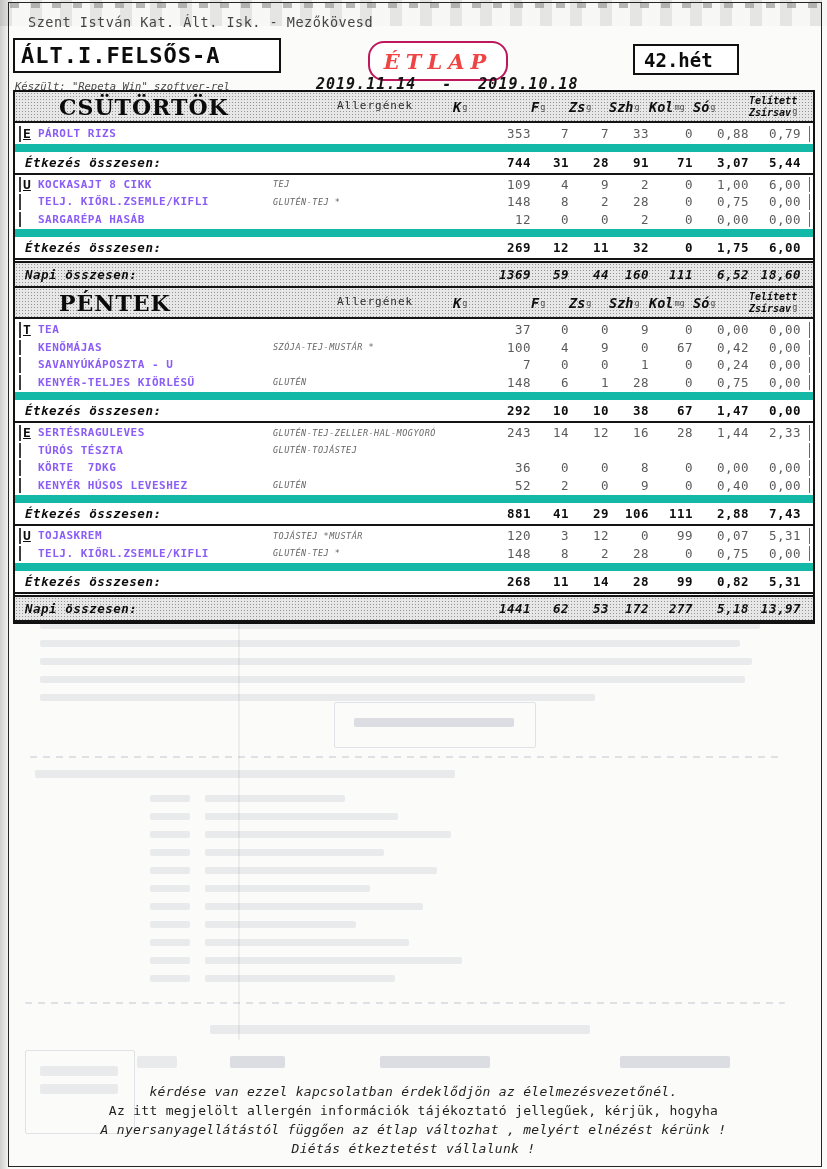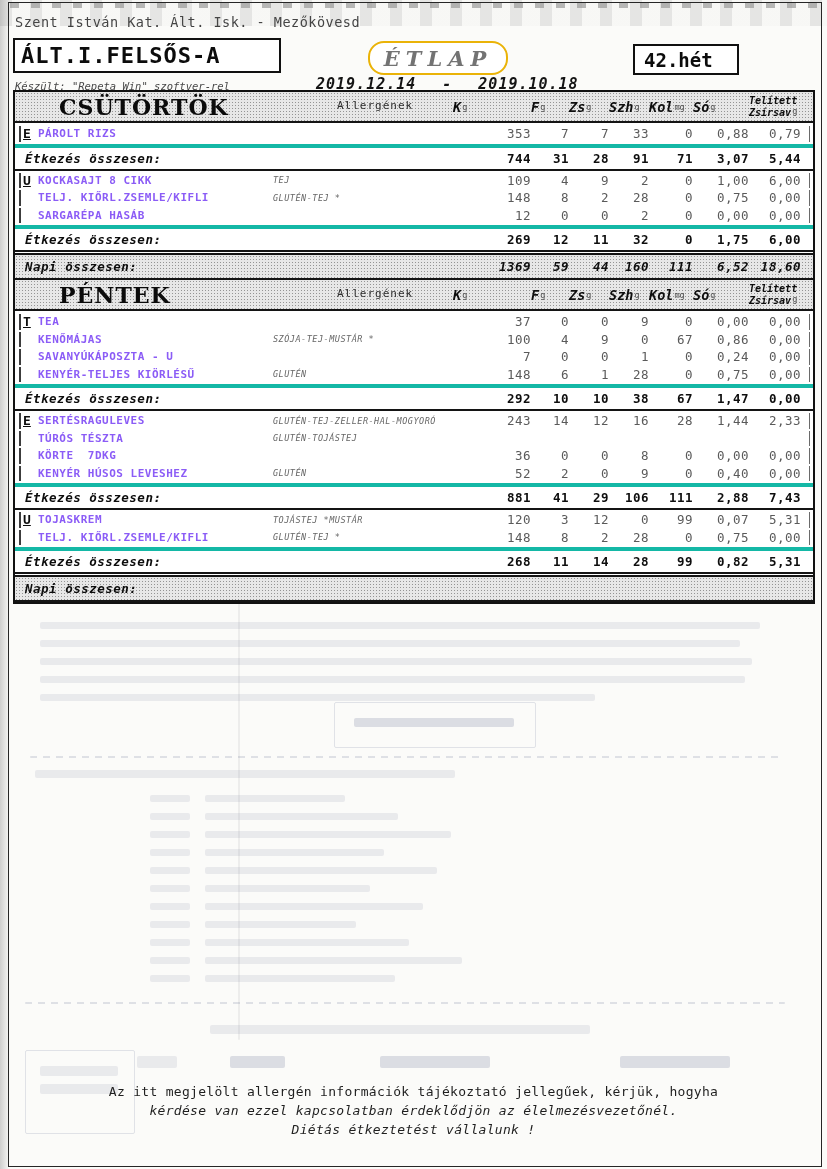--- a/index.html
+++ b/index.html
@@ -8,28 +8,28 @@
   .page-frame{position:absolute;left:8px;top:2px;right:5px;bottom:2px;border:1.5px solid #262626;pointer-events:none;z-index:5;}
   .scan-top{position:absolute;left:0;top:0;right:0;height:26px;background:
      repeating-linear-gradient(90deg, rgba(110,110,110,.28) 0 12px, rgba(190,190,190,.10) 12px 30px);
      opacity:.55;z-index:1;}
   .scan-top::before{content:"";position:absolute;left:10px;right:8px;top:2px;height:6px;
      background:repeating-linear-gradient(90deg,#4c4c4c 0 9px,transparent 9px 21px);opacity:.7;}
   .scan-left{position:absolute;left:0;top:0;bottom:0;width:10px;
      background:linear-gradient(90deg,rgba(140,140,140,.4),rgba(140,140,140,0));z-index:1;}
 
   
-  .school{position:absolute;left:15px;top:14px;font-size:13.5px;color:#3e3e3e;letter-spacing:.5px;}
+  .school{position:absolute;left:28px;top:14px;font-size:13.5px;color:#3e3e3e;letter-spacing:.5px;}
   .class-box{position:absolute;left:13px;top:38px;width:268px;height:35px;border:2.5px solid #101010;
      background:#fff;display:flex;align-items:center;padding-left:6px;font-weight:bold;font-size:22px;
      letter-spacing:1px;color:#0c0c0c;box-sizing:border-box;}
-  .etlap-box{position:absolute;left:368px;top:41px;width:140px;height:34px;border:2px solid #eab308;
+  .etlap-box{position:absolute;left:368px;top:41px;width:140px;height:40px;border:2px solid #be185d;
      border-radius:16px;display:flex;align-items:center;justify-content:center;
      font-family:"DejaVu Serif","Liberation Serif",serif;font-style:italic;font-weight:bold;
-     font-size:21px;letter-spacing:6px;color:#737373;box-sizing:border-box;background:#fff;}
+     font-size:21px;letter-spacing:6px;color:#ef4444;box-sizing:border-box;background:#fff;}
   .week-box{position:absolute;left:633px;top:44px;width:106px;height:31px;border:2px solid #101010;
      display:flex;align-items:center;padding-left:9px;font-weight:bold;font-size:19px;color:#0c0c0c;
      box-sizing:border-box;background:#fff;}
   .made-with{position:absolute;left:15px;top:80px;font-style:italic;font-size:10.5px;color:#474747;}
   .dates{position:absolute;left:316px;top:75px;font-weight:bold;font-style:italic;font-size:15px;
      letter-spacing:1px;color:#141414;}
   .dates .sep{display:inline-block;margin:0 26px;}
 
   
   .menu-table{position:absolute;left:13px;right:12px;top:90px;border:2.5px solid #111;background:#fff;z-index:2;}
@@ -56,21 +56,21 @@
   .hl1{font-weight:bold;font-style:italic;font-size:10px;}
   .hl2 b{font-style:italic;font-size:10px;}
   .item{height:17.5px;}
   .item::before{content:"";position:absolute;left:4px;top:1px;bottom:1px;width:2px;background:#3c3c3c;}
   .item::after{content:"";position:absolute;right:3px;top:1px;bottom:1px;width:1.5px;background:#6a6a6a;}
   .marker{width:15px;margin-left:8px;font-weight:bold;font-size:13px;color:#0d0d0d;
      text-decoration:underline;flex:none;}
   .item-name{font-weight:bold;font-size:11px;letter-spacing:.5px;color:#8b5cf6;white-space:pre;}
   .allergen{position:absolute;left:258px;top:50%;transform:translateY(-50%);font-size:8.5px;
      font-style:italic;color:#666;letter-spacing:.5px;white-space:pre;}
-  .meal-total{height:21px;border-top:4px solid #14b8a6;border-bottom:2px solid #141414;margin:1px 0;background:#fff;}
+  .meal-total{height:21px;border-top:8px solid #14b8a6;border-bottom:2px solid #141414;margin:1px 0;background:#fff;}
   .total-label{margin-left:10px;font-weight:bold;font-style:italic;font-size:12.5px;letter-spacing:.5px;color:#0d0d0d;}
   .day-total{height:23px;border-top:2px solid #141414;border-bottom:2.5px solid #141414;}
 
   
   .bleed{position:absolute;inset:0;z-index:0;pointer-events:none;}
   .bt{position:absolute;background:rgba(108,118,150,.12);filter:blur(.6px);border-radius:2px;}
   .bt.dark{background:rgba(95,105,140,.20);}
   .bt.box{background:none;border:1.5px solid rgba(108,118,150,.18);}
   .bt.dash{background:repeating-linear-gradient(90deg,rgba(108,118,150,.20) 0 7px,transparent 7px 13px);filter:none;}
   .bt.vline{background:rgba(120,120,130,.10);filter:none;}
@@ -133,21 +133,21 @@
   <div class="scan-top"></div>
   <div class="scan-left"></div>
   <div class="page-frame"></div>
 
   <div class="school">Szent István Kat. Ált. Isk. - Mezőkövesd</div>
   <div class="class-box">ÁLT.I.FELSŐS-A</div>
   <div class="etlap-box">ÉTLAP</div>
   <div class="week-box">42.hét</div>
   <div class="made-with">Készült: "Repeta Win" szoftver-rel</div>
   <div class="dates">
-    <span>2019.12.14</span><span class="sep">-</span><span>2019.10.18</span>
+    <span>2019.11.14</span><span class="sep">-</span><span>2019.10.18</span>
   </div>
 
   <div class="menu-table">
       <div class="row day-header halftone">
         <span class="day-name">CSÜTÖRTÖK</span>
         <span class="allerg-label">Allergének</span>
         <div class="nums head-nums">
           <span class="hcell c0"><b>K</b><sup class="unit">g</sup></span>
           <span class="hcell c1"><b>F</b><sup class="unit">g</sup></span>
           <span class="hcell c2"><b>Zs</b><sup class="unit">g</sup></span>
@@ -282,21 +282,21 @@
       <div class="row item">
         <span class="marker"></span>
         <span class="item-name">KENŐMÁJAS</span>
         <span class="allergen">SZÓJA-TEJ-MUSTÁR *</span>
         <div class="nums light">
           <span class="ncell c0">100</span>
           <span class="ncell c1">4</span>
           <span class="ncell c2">9</span>
           <span class="ncell c3">0</span>
           <span class="ncell c4">67</span>
-          <span class="ncell c5">0,86</span>
+          <span class="ncell c5">0,42</span>
           <span class="ncell c6">0,00</span>
         </div>
       </div>
       <div class="row item">
         <span class="marker"></span>
         <span class="item-name">SAVANYÚKÁPOSZTA - U</span>
         <div class="nums light">
           <span class="ncell c0">7</span>
           <span class="ncell c1">0</span>
           <span class="ncell c2">0</span>
@@ -425,21 +425,31 @@
           <span class="ncell c1">11</span>
           <span class="ncell c2">14</span>
           <span class="ncell c3">28</span>
           <span class="ncell c4">99</span>
           <span class="ncell c5">0,82</span>
           <span class="ncell c6">5,31</span>
         </div>
       </div>
       <div class="row day-total halftone">
         <span class="total-label">Napi összesen:</span>
+        <div class="nums bold italic">
+          <span class="ncell c0">1441</span>
+          <span class="ncell c1">62</span>
+          <span class="ncell c2">53</span>
+          <span class="ncell c3">172</span>
+          <span class="ncell c4">277</span>
+          <span class="ncell c5">5,18</span>
+          <span class="ncell c6">13,97</span>
+        </div>
       </div>
     </div>
 
   <div class="footer">
+    <div class="footer-line f1">kérdése van ezzel kapcsolatban érdeklődjön az élelmezésvezetőnél.</div>
     <div class="footer-line f0">Az itt megjelölt allergén információk tájékoztató jellegűek, kérjük, hogyha</div>
-    <div class="footer-line f1">kérdése van ezzel kapcsolatban érdeklődjön az élelmezésvezetőnél.</div>
+    <div class="footer-line f2">A nyersanyagellátástól függően az étlap változhat , melyért elnézést kérünk !</div>
     <div class="footer-line f3">Diétás étkeztetést vállalunk !</div>
   </div>
 </div>
 
 </body></html>

